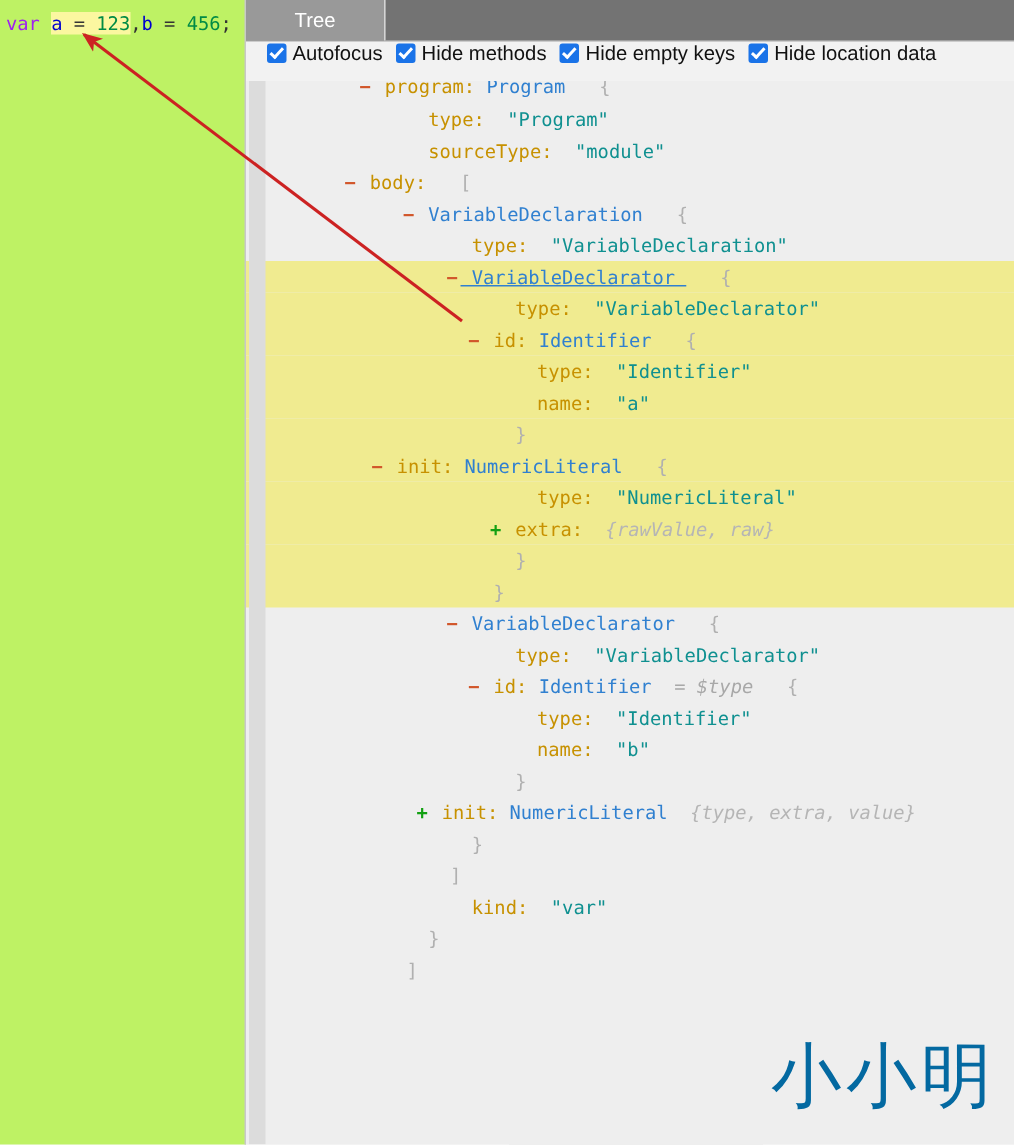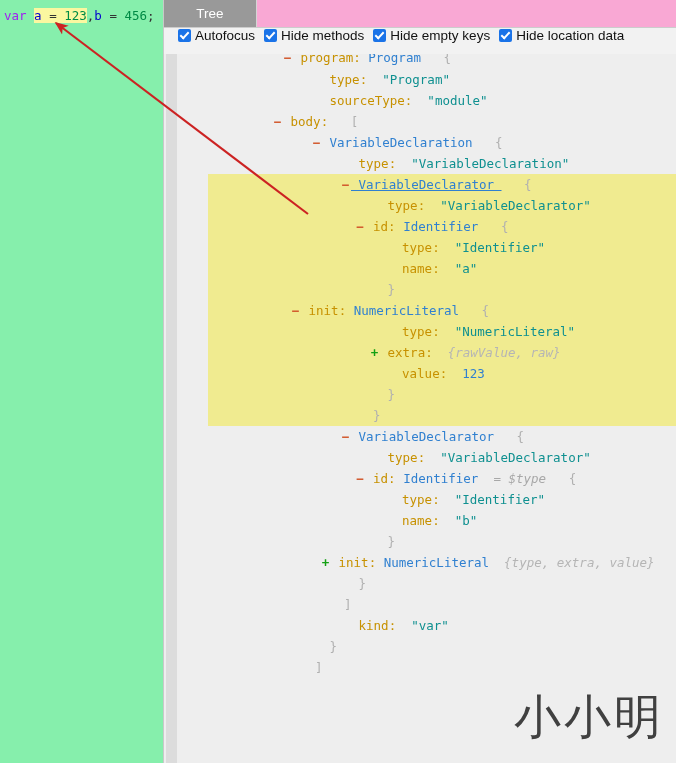--- a/index.html
+++ b/index.html
@@ -20,21 +20,21 @@
     position: absolute;
     inset: 0;
     display: flex;
     flex-direction: row;
   }
 
   
   #editor-pane {
     width: 163px;
     flex: 0 0 163px;
-    background: #86efac;
+    background: #bef264;
     position: relative;
     border-right: 1px solid #c8c8c8;
     overflow: hidden;
   }
   #code-line {
     position: absolute;
     top: 8px;
     left: 4px;
     white-space: pre;
     font-family: "DejaVu Sans Mono", "Liberation Mono", monospace;
@@ -53,21 +53,21 @@
   #viewer-pane {
     flex: 1 1 auto;
     position: relative;
     background: #eeeeee;
     overflow: hidden;
   }
 
   
   #tab-strip {
     height: 27px;
-    background: #f9a8d4;
+    background: #737373;
     border-bottom: 1px solid #cccccc;
     display: flex;
     align-items: stretch;
     position: relative;
     z-index: 3;
   }
   .tab {
     width: 92px;
     display: flex;
     align-items: center;
@@ -154,21 +154,20 @@
     right: 0;
     top: 0;
     font-family: "DejaVu Sans Mono", "Liberation Mono", monospace;
     font-size: 12.5px;
   }
   .row {
     height: 21px;
     line-height: 21px;
     white-space: pre;
     position: relative;
-    margin-left: 44px;
   }
   .row.hl { background: #f0eb90; }
   .row-inner { display: block; }
 
   
   .tgl {
     display: inline-block;
     width: 11px;
     text-align: center;
     font-weight: bold;
@@ -187,21 +186,21 @@
   .k-eq     { color: #a8a8a8; font-style: italic; }
   .underline-node { text-decoration: underline; }
 
   
   #watermark {
     position: absolute;
     right: 12px;
     bottom: 14px;
     font-family: "DejaVu Serif", serif;
     font-size: 47px;
-    color: #404040;
+    color: #0369a1;
     letter-spacing: 3px;
     user-select: none;
     z-index: 1;
   }
 
   
   #annotation {
     position: absolute;
     inset: 0;
     pointer-events: none;
@@ -256,21 +255,20 @@
           <div class="row"><span class="row-inner" style="padding-left: 132px;"><span class="tgl none"> </span><span class="k-key"> type:</span><span class="k-str">  "VariableDeclaration"</span></span></div>
           <div class="row hl"><span class="row-inner" style="padding-left: 132px;"><span class="tgl minus">−</span><span class="k-node underline-node"> VariableDeclarator </span><span class="k-brace">   {</span></span></div>
           <div class="row hl"><span class="row-inner" style="padding-left: 161px;"><span class="tgl none"> </span><span class="k-key"> type:</span><span class="k-str">  "VariableDeclarator"</span></span></div>
           <div class="row hl"><span class="row-inner" style="padding-left: 146.5px;"><span class="tgl minus">−</span><span class="k-key"> id:</span><span class="k-node"> Identifier</span><span class="k-brace">   {</span></span></div>
           <div class="row hl"><span class="row-inner" style="padding-left: 175.5px;"><span class="tgl none"> </span><span class="k-key"> type:</span><span class="k-str">  "Identifier"</span></span></div>
           <div class="row hl"><span class="row-inner" style="padding-left: 175.5px;"><span class="tgl none"> </span><span class="k-key"> name:</span><span class="k-str">  "a"</span></span></div>
           <div class="row hl"><span class="row-inner" style="padding-left: 161px;"><span class="tgl none"> </span><span class="k-brace"> }</span></span></div>
           <div class="row hl"><span class="row-inner" style="padding-left: 82px;"><span class="tgl minus">−</span><span class="k-key"> init:</span><span class="k-node"> NumericLiteral</span><span class="k-brace">   {</span></span></div>
           <div class="row hl"><span class="row-inner" style="padding-left: 175.5px;"><span class="tgl none"> </span><span class="k-key"> type:</span><span class="k-str">  "NumericLiteral"</span></span></div>
           <div class="row hl"><span class="row-inner" style="padding-left: 161px;"><span class="tgl plus">+</span><span class="k-key"> extra:</span><span class="k-ghost">  {rawValue, raw}</span></span></div>
-          <div class="row hl"><span class="row-inner" style="padding-left: 175.5px;"><span class="tgl none"> </span><span class="k-key"> value:</span><span class="k-num">  123</span></span></div>
           <div class="row hl"><span class="row-inner" style="padding-left: 161px;"><span class="tgl none"> </span><span class="k-brace"> }</span></span></div>
           <div class="row hl"><span class="row-inner" style="padding-left: 146.5px;"><span class="tgl none"> </span><span class="k-brace"> }</span></span></div>
           <div class="row"><span class="row-inner" style="padding-left: 132px;"><span class="tgl minus">−</span><span class="k-node"> VariableDeclarator</span><span class="k-brace">   {</span></span></div>
           <div class="row"><span class="row-inner" style="padding-left: 161px;"><span class="tgl none"> </span><span class="k-key"> type:</span><span class="k-str">  "VariableDeclarator"</span></span></div>
           <div class="row"><span class="row-inner" style="padding-left: 146.5px;"><span class="tgl minus">−</span><span class="k-key"> id:</span><span class="k-node"> Identifier</span><span class="k-eq">  = $type</span><span class="k-brace">   {</span></span></div>
           <div class="row"><span class="row-inner" style="padding-left: 175.5px;"><span class="tgl none"> </span><span class="k-key"> type:</span><span class="k-str">  "Identifier"</span></span></div>
           <div class="row"><span class="row-inner" style="padding-left: 175.5px;"><span class="tgl none"> </span><span class="k-key"> name:</span><span class="k-str">  "b"</span></span></div>
           <div class="row"><span class="row-inner" style="padding-left: 161px;"><span class="tgl none"> </span><span class="k-brace"> }</span></span></div>
           <div class="row"><span class="row-inner" style="padding-left: 112px;"><span class="tgl plus">+</span><span class="k-key"> init:</span><span class="k-node"> NumericLiteral</span><span class="k-ghost">  {type, extra, value}</span></span></div>
           <div class="row"><span class="row-inner" style="padding-left: 132px;"><span class="tgl none"> </span><span class="k-brace"> }</span></span></div>

